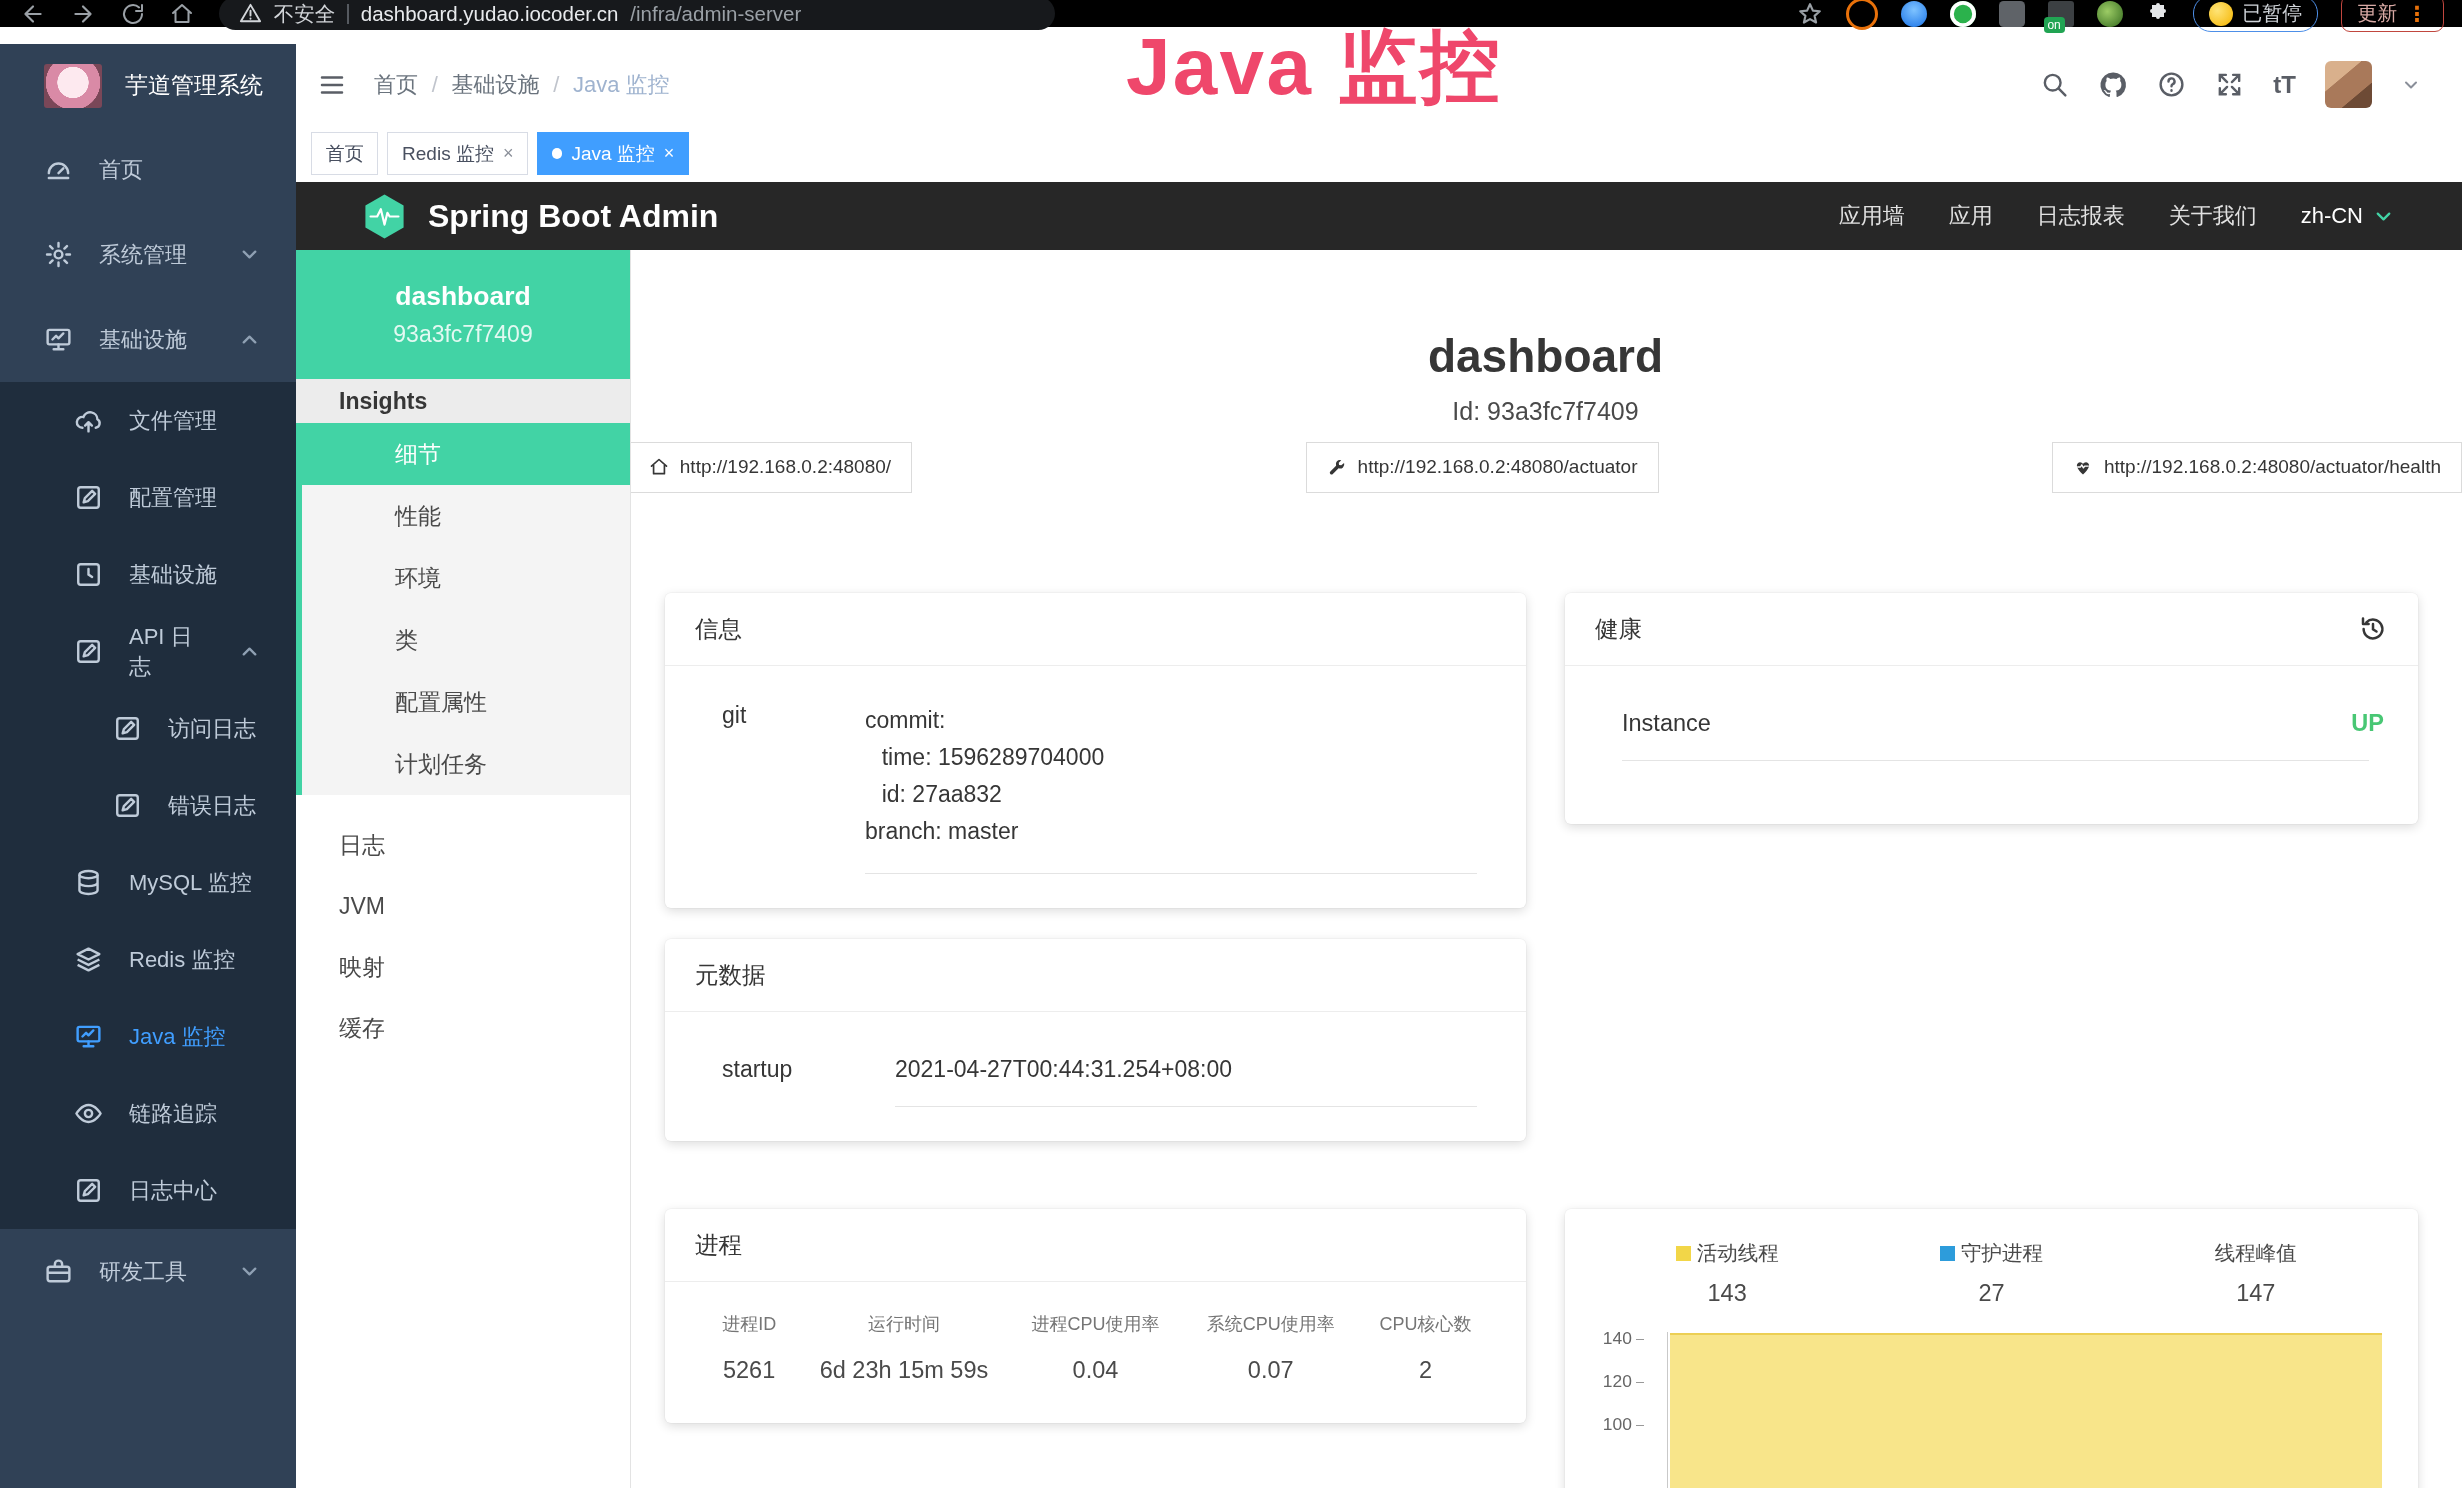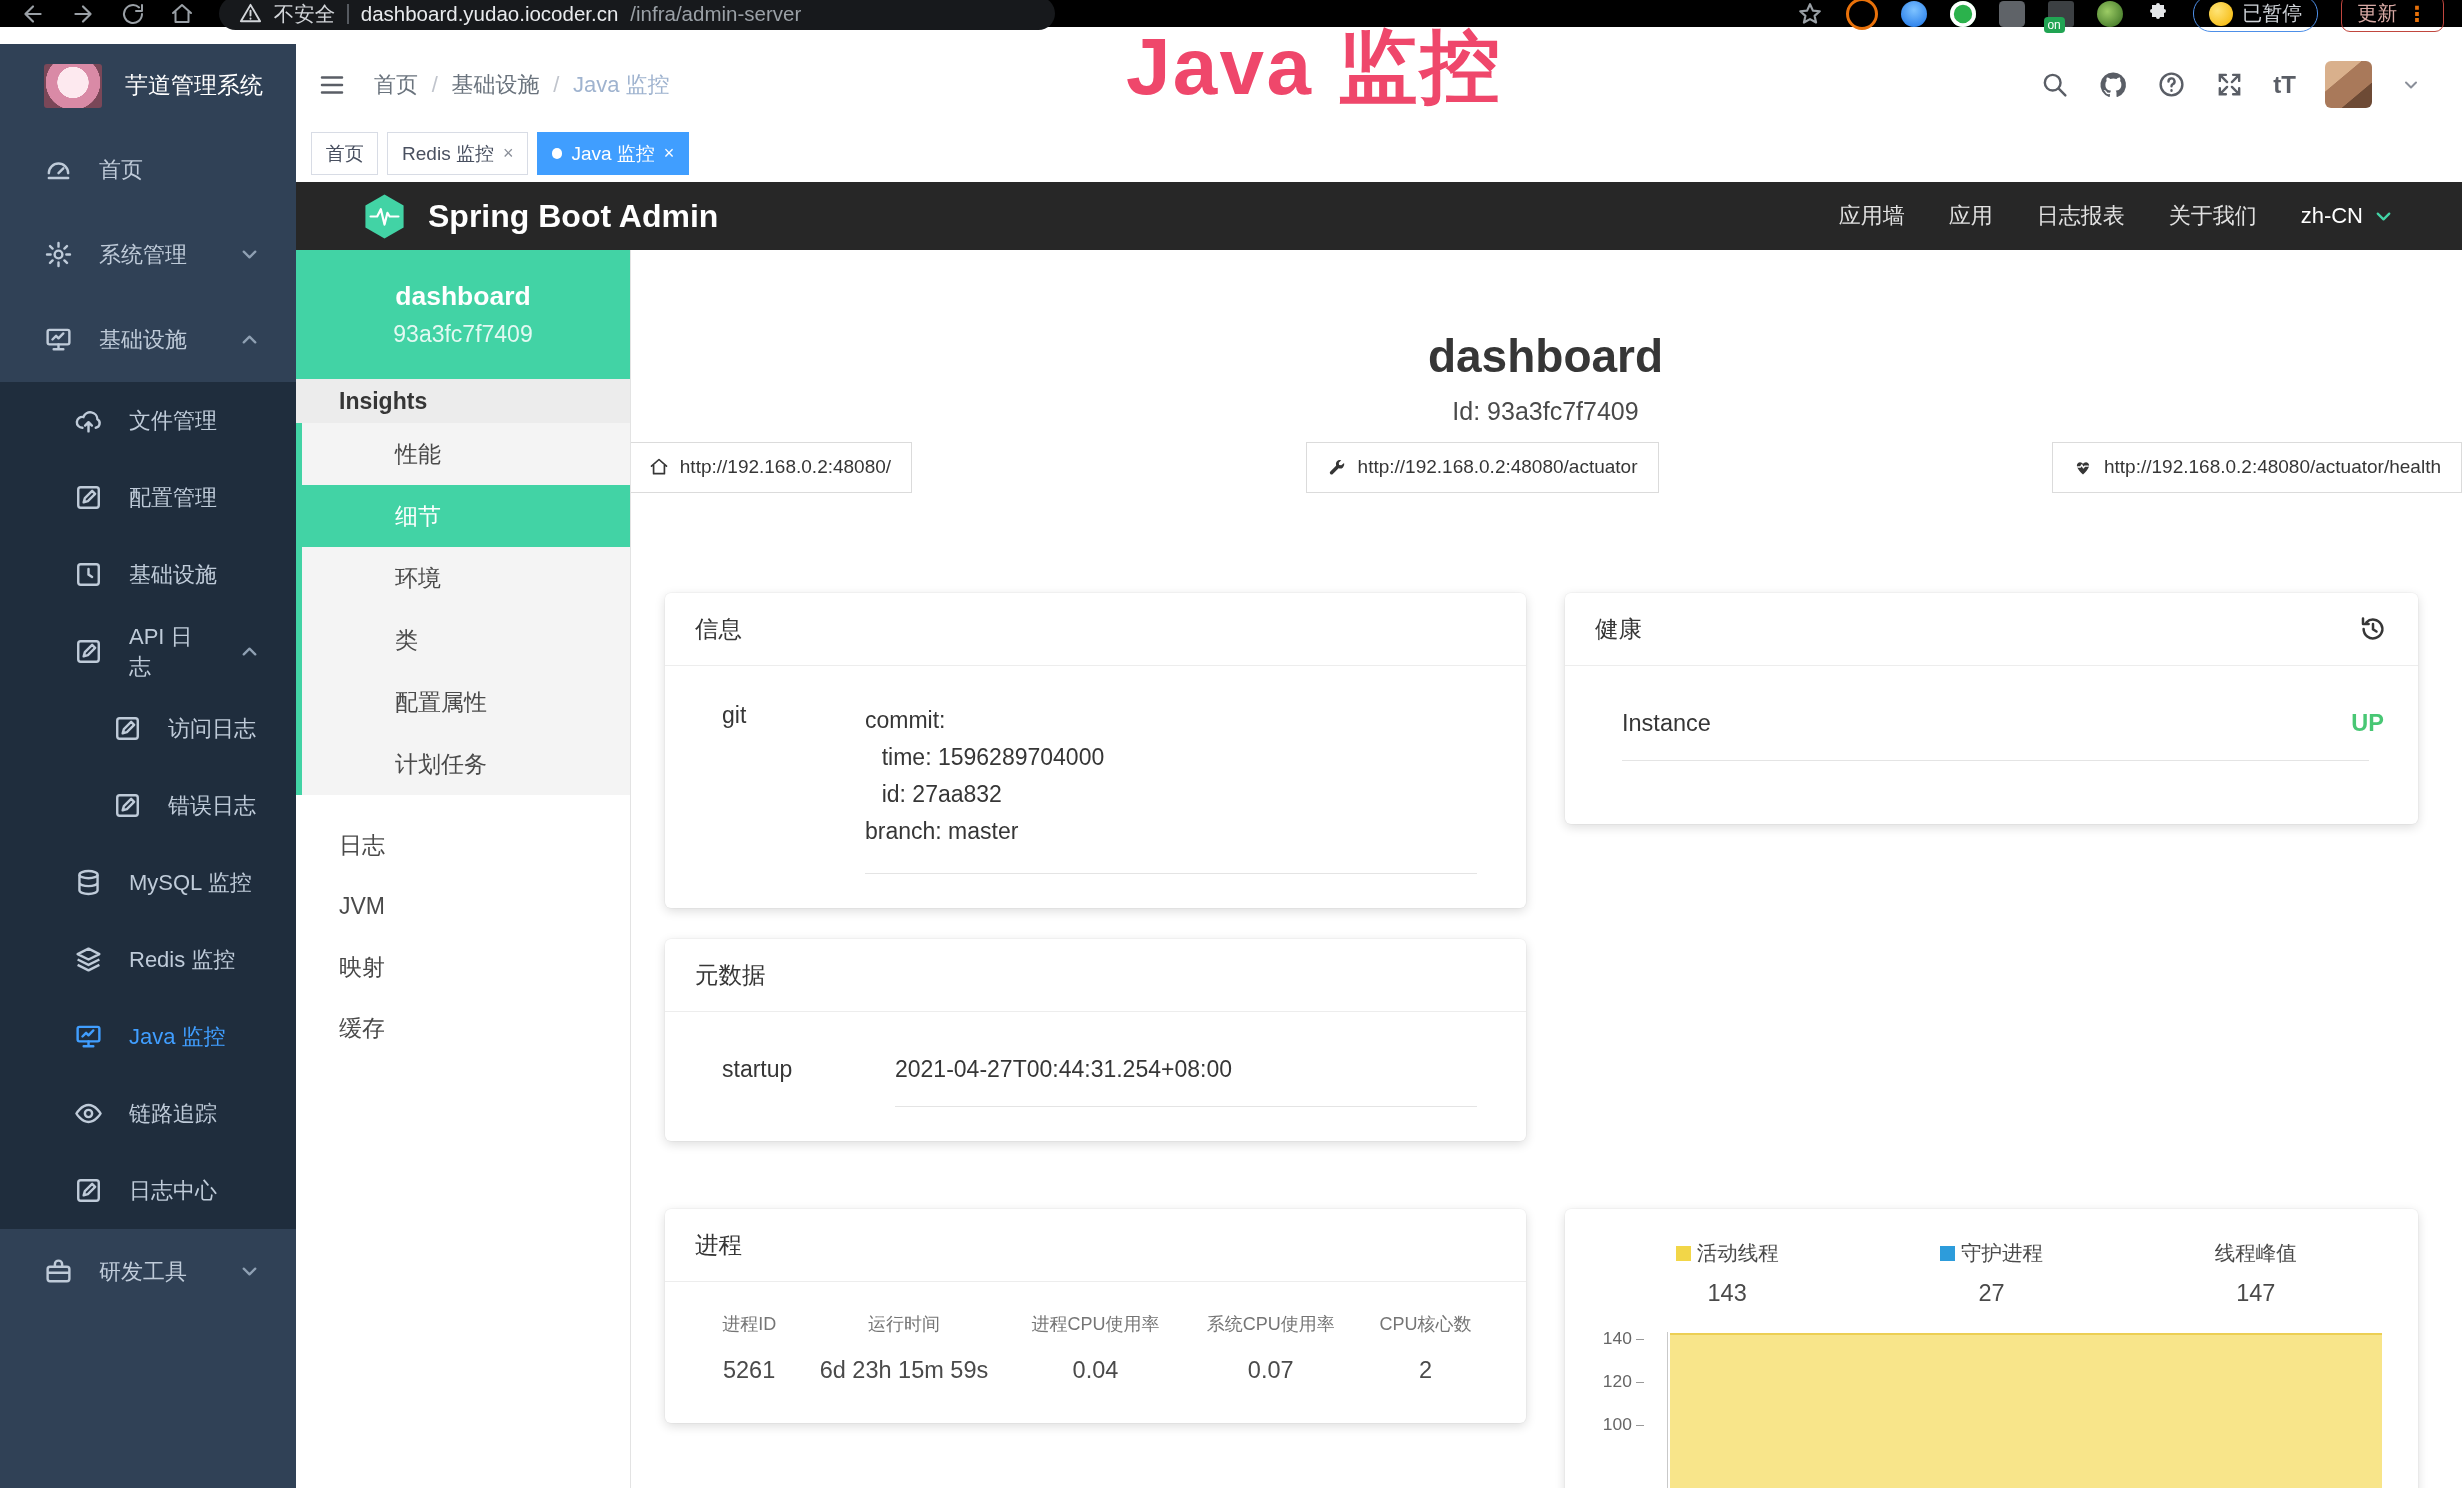--- a/index.html
+++ b/index.html
@@ -553,25 +553,25 @@
     </div>
   </div>
 
   <aside class="inner-sidebar">
     <div class="inst-head">
       <span class="inst-name">dashboard</span>
       <span class="inst-id">93a3fc7f7409</span>
     </div>
     <div class="insights-label">Insights</div>
     <div class="insight-group">
+      <div class="iitem active">
+          <span>细节</span>
+        </div>
       <div class="iitem">
           <span>性能</span>
-        </div>
-      <div class="iitem active">
-          <span>细节</span>
         </div>
       <div class="iitem">
           <span>环境</span>
         </div>
       <div class="iitem">
           <span>类</span>
         </div>
       <div class="iitem">
           <span>配置属性</span>
         </div>

